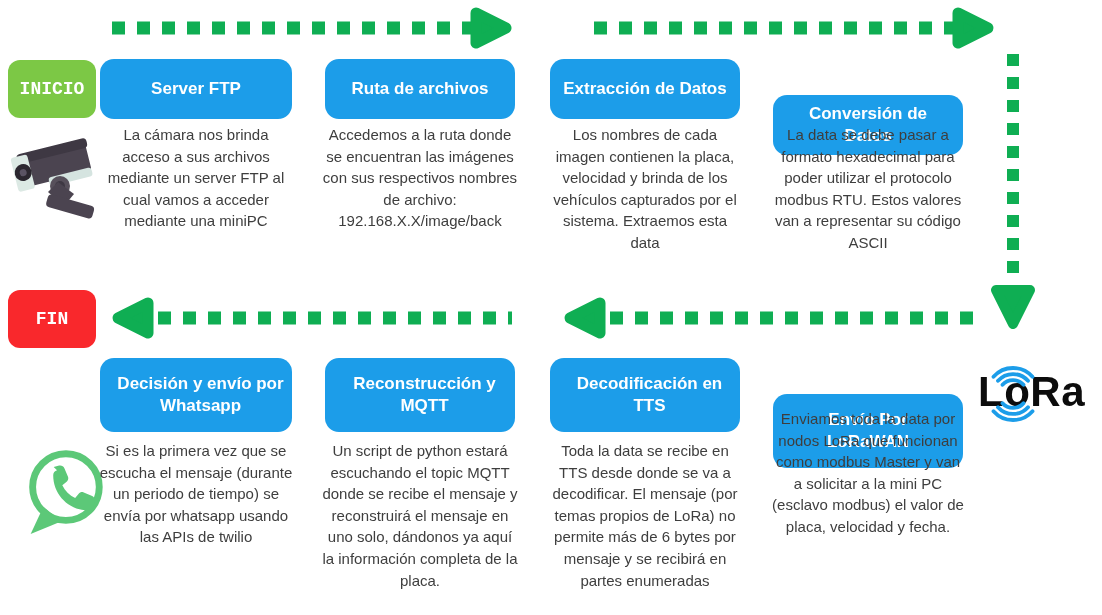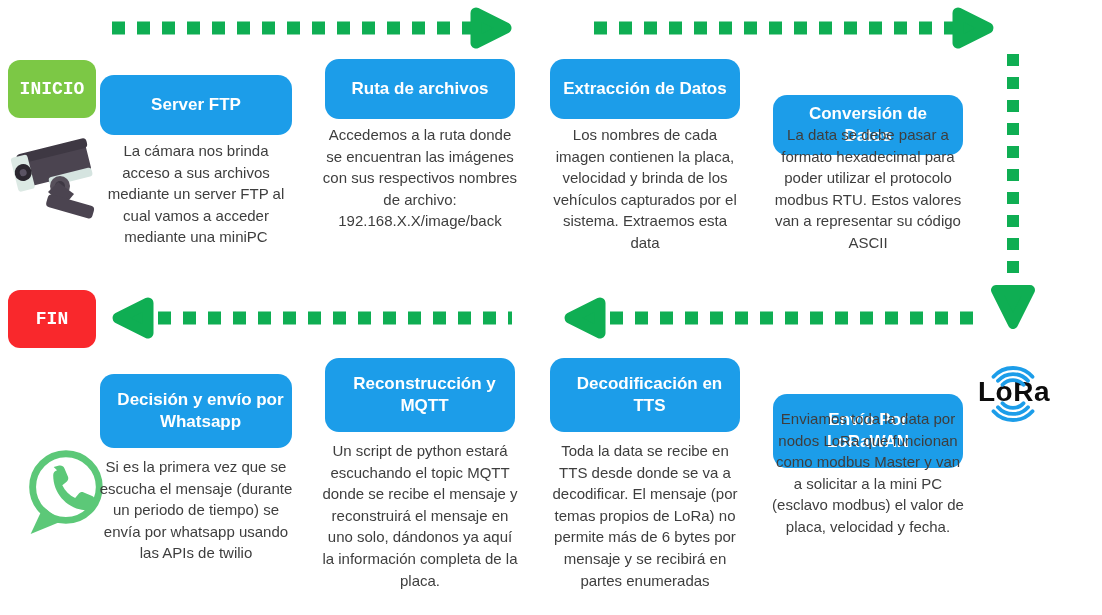--- a/index.html
+++ b/index.html
@@ -15,21 +15,21 @@
   }
   .badge.start { left:8px;  top:60px;  background:#7CC845; }
   .badge.end   { left:8px;  top:290px; background:#F9282C; }
   .box {
     position:absolute; background:#1C9DE9; border-radius:14px; color:#ffffff;
     font-weight:700; font-size:17px; line-height:1.3; text-align:center;
     display:flex; align-items:center; justify-content:center; padding:0 8px;
   }
   .row-top .box    { top:59px;  height:60px; }
   .row-bottom .box { top:358px; height:74px;padding-left:17px; }
-  .c1 { left:100px; width:192px;margin-top:16px; }
+  .c1 { left:100px; width:192px; }
   .c2 { left:325px; width:190px; }
   .c3 { left:550px; width:190px; }
   .c4 { left:773px; width:190px; }
   .box.pad { padding:0 27px;margin-top:36px; }
   .desc {
     position:absolute; width:196px; font-size:15px; line-height:1.44;
     color:#3E3E3E; text-align:center;
   }
   .row-top .desc    { top:124px;text-align:center; }
   .row-bottom .desc { top:440px; }
@@ -43,21 +43,21 @@
   .a-top2 { left:588px; top:5px; }
   .a-vert { left:988px; top:48px; }
   .a-bot1 { left:110px; top:293px; }
   .a-bot2 { left:562px; top:293px; }
   .cam  { position:absolute; left:4px;  top:120px; }
   .wapp { position:absolute; left:14px; top:442px; }
   .lora { position:absolute; left:970px; top:348px; width:130px; height:88px; }
   .lora-word {
     position:absolute; left:8px; top:0; width:122px; height:88px;
     display:flex; align-items:center; color:#0c0c0c;
-    font-size:28px; font-weight:700; letter-spacing:0.5px;
+    font-size:42px; font-weight:700; letter-spacing:0.5px;
   }
   .lora-arcs { position:absolute; left:0; top:0; }
 </style>
 </head>
 <body>
 
 <div id="canvas">
 
   <svg class="arrow a-top1" width="408" height="46">
     <line x1="6" y1="23" x2="365" y2="23" stroke="#0FAE53" stroke-width="13" stroke-dasharray="13 12"></line>

